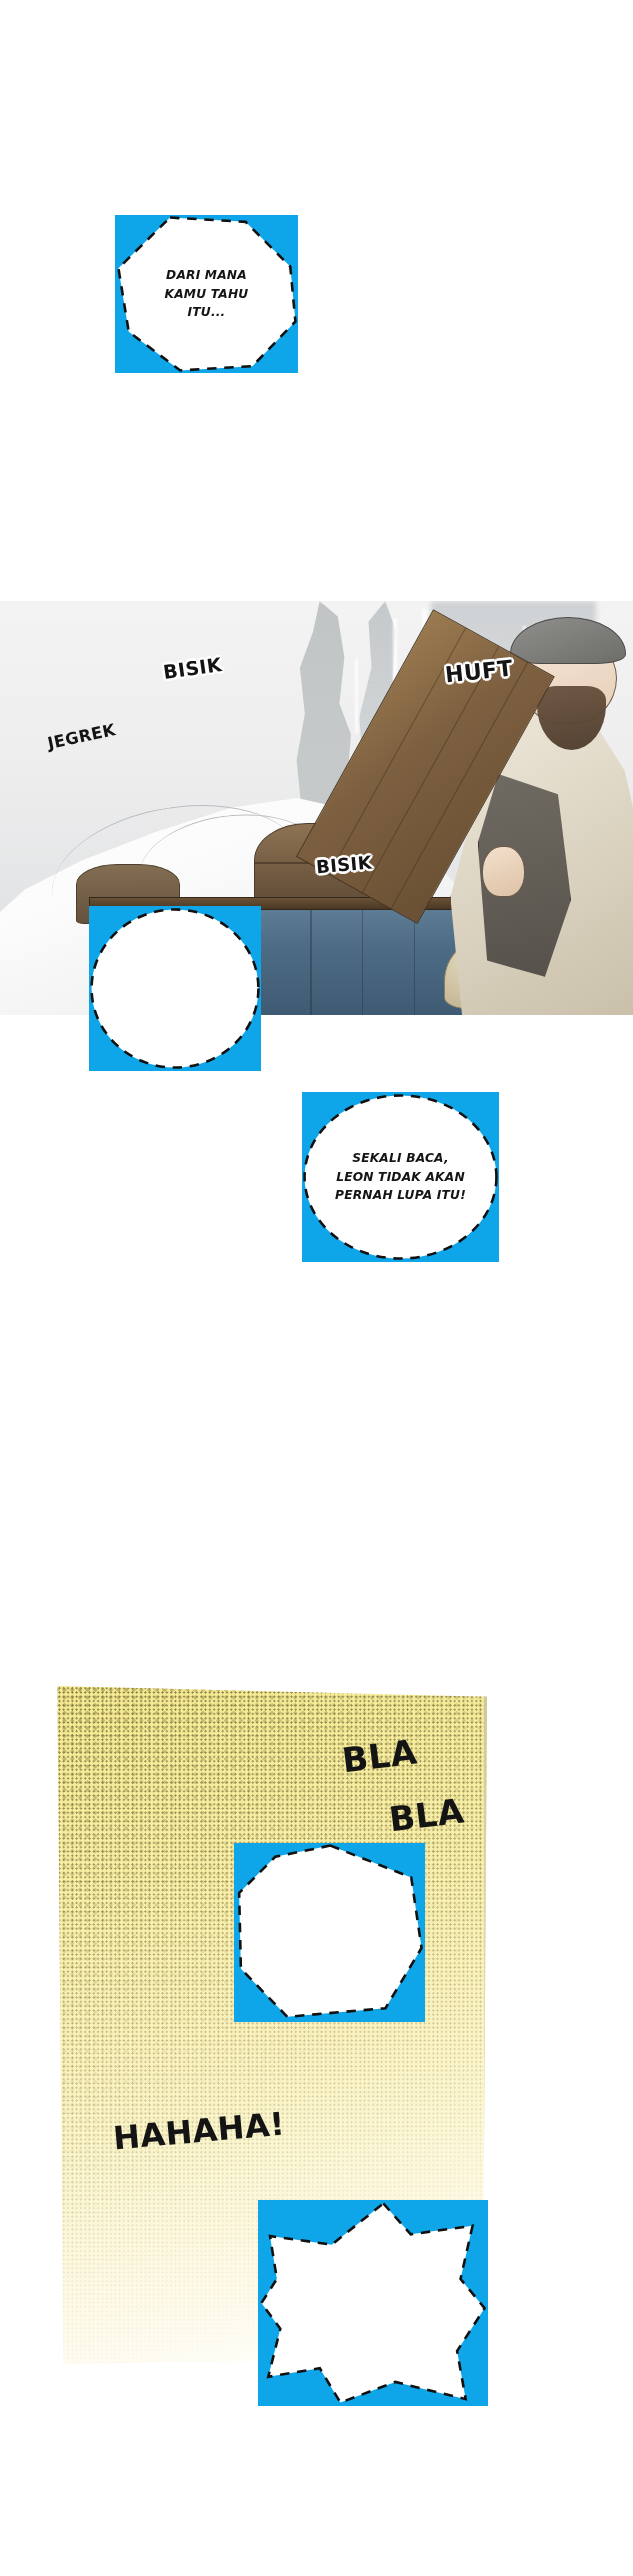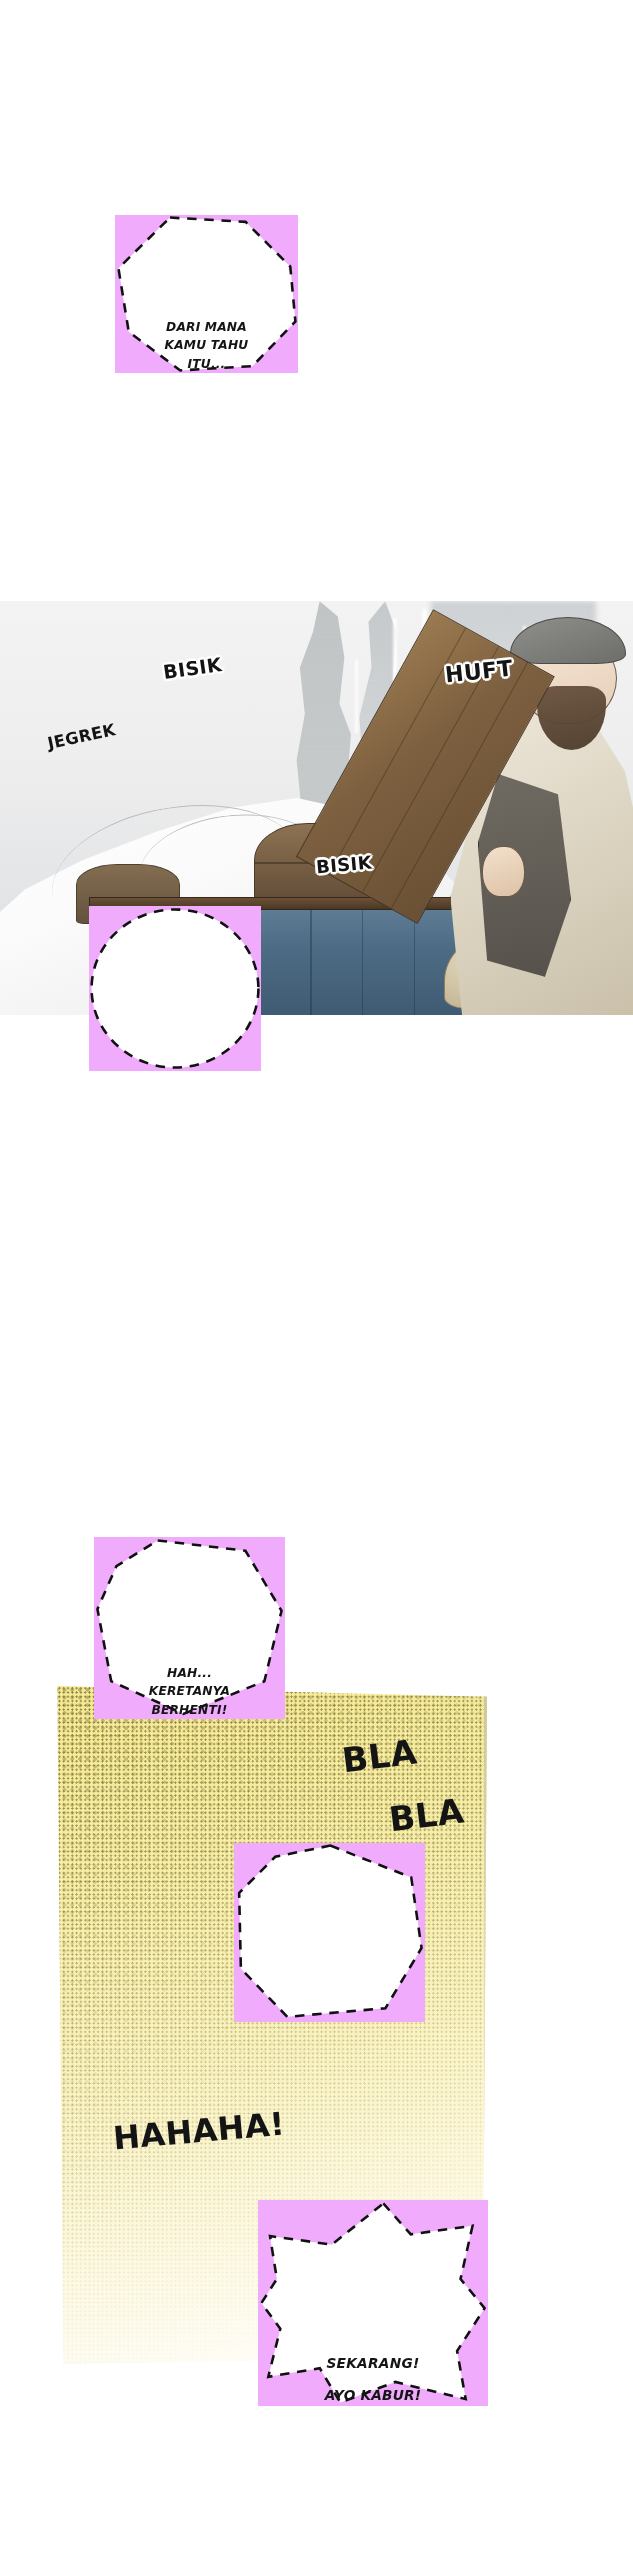--- a/index.html
+++ b/index.html
@@ -15,23 +15,23 @@
     width: 634px;
     height: 2576px;
     margin: 0 auto;
     background: #ffffff;
     overflow: hidden;
   }
 
   
   .bubble {
     position: absolute;
-    background: #f0abfc;
+    background: #0ea5e9;
     display: flex;
-    align-items: flex-end;
+    align-items: center;
     justify-content: center;
     text-align: center;
     box-sizing: border-box;
   }
   .bubble .btxt {
     font-family: "DejaVu Sans", sans-serif;
     font-style: italic;
     font-weight: bold;
     color: #151515;
     line-height: 1.42;
@@ -361,61 +361,57 @@
       <span>BISIK</span>
     </div>
   </div>
 
   <div class="bubble" style="left:89px; top:906px; width:172px; height:165px;">
     <svg class="outline" viewBox="0 0 200 192" preserveAspectRatio="none">
       <ellipse cx="100" cy="96" rx="97" ry="92"></ellipse>
     </svg>
   </div>
 
+  <div class="bubble" style="left:302px; top:1092px; width:197px; height:170px;">
+    <svg class="outline" viewBox="0 0 230 198" preserveAspectRatio="none">
+      <ellipse cx="115" cy="99" rx="112" ry="95"></ellipse>
+    </svg>
+    <div class="inner">
+      <div class="btxt" style="font-size:13px;">SEKALI BACA,
+LEON TIDAK AKAN
+PERNAH LUPA ITU!</div>
+    </div>
+  </div>
 
   <div class="panel2" style="left:53px; top:1686px; width:434px; height:678px;
               clip-path: polygon(1% 0%, 100% 1.6%, 99% 99%, 2.4% 100%);">
     <div class="p2-bg"></div>
     <div class="p2-dots"></div>
     <div class="p2-dots2"></div>
     <div class="p2-leftedge"></div>
     <div class="p2-rightedge"></div>
   </div>
 
   <div class="sfx" style="left:342px; top:1736px; font-size:34px; transform:rotate(-7deg);">
     <span>BLA</span>
   </div>
   <div class="sfx" style="left:389px; top:1795px; font-size:34px; transform:rotate(-7deg);">
     <span>BLA</span>
   </div>
   <div class="sfx" style="left:113px; top:2112px; font-size:32px; transform:rotate(-5deg);">
     <span>HAHAHA!</span>
   </div>
 
-  <div class="bubble" style="left:94px; top:1537px; width:191px; height:182px;">
-    <svg class="outline" viewBox="0 0 222 212" preserveAspectRatio="none">
-      <polygon points="74,4 176,16 218,86 198,168 104,206 20,168 4,84 26,34"></polygon>
-    </svg>
-    <div class="inner">
-      <div class="btxt" style="font-size:13px;">HAH...
-KERETANYA
-BERHENTI!</div>
-    </div>
-  </div>
 
   <div class="bubble" style="left:234px; top:1843px; width:191px; height:179px;">
     <svg class="outline" viewBox="0 0 222 208" preserveAspectRatio="none">
       <polygon points="112,3 206,40 218,122 176,192 62,202 8,146 6,58 48,16"></polygon>
     </svg>
   </div>
 
   <div class="bubble" style="left:258px; top:2200px; width:230px; height:206px;">
     <svg class="outline" viewBox="0 0 268 240" preserveAspectRatio="none">
       <polygon points="146,4 178,40 250,30 236,92 264,126 232,176 242,232 160,212 96,236 72,196 12,206 26,150 4,120 22,92 14,42 86,52"></polygon>
     </svg>
-    <div class="inner" style="padding-top:8.6px;">
-      <div class="btxt" style="font-size:14.6px; letter-spacing:0.3px;">SEKARANG!</div>
-      <div class="btxt" style="font-size:14.6px; margin-top:12px;">AYO KABUR!</div>
-    </div>
   </div>
 
 </div>
 
 
 </body></html>

